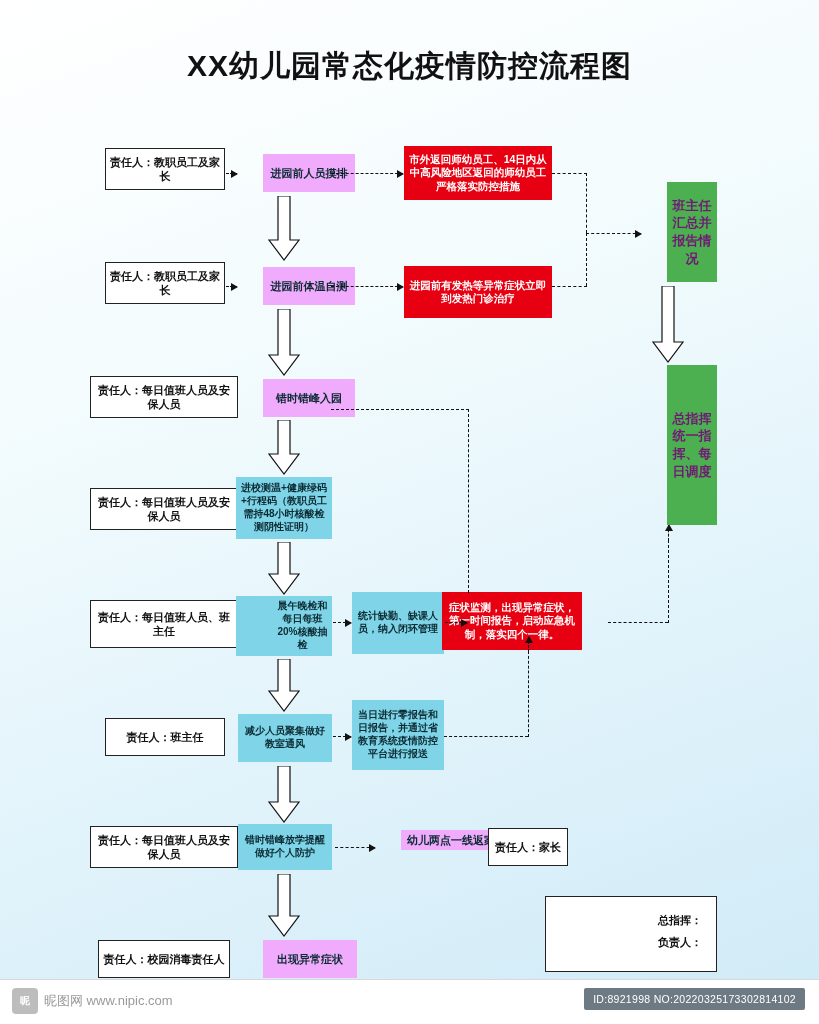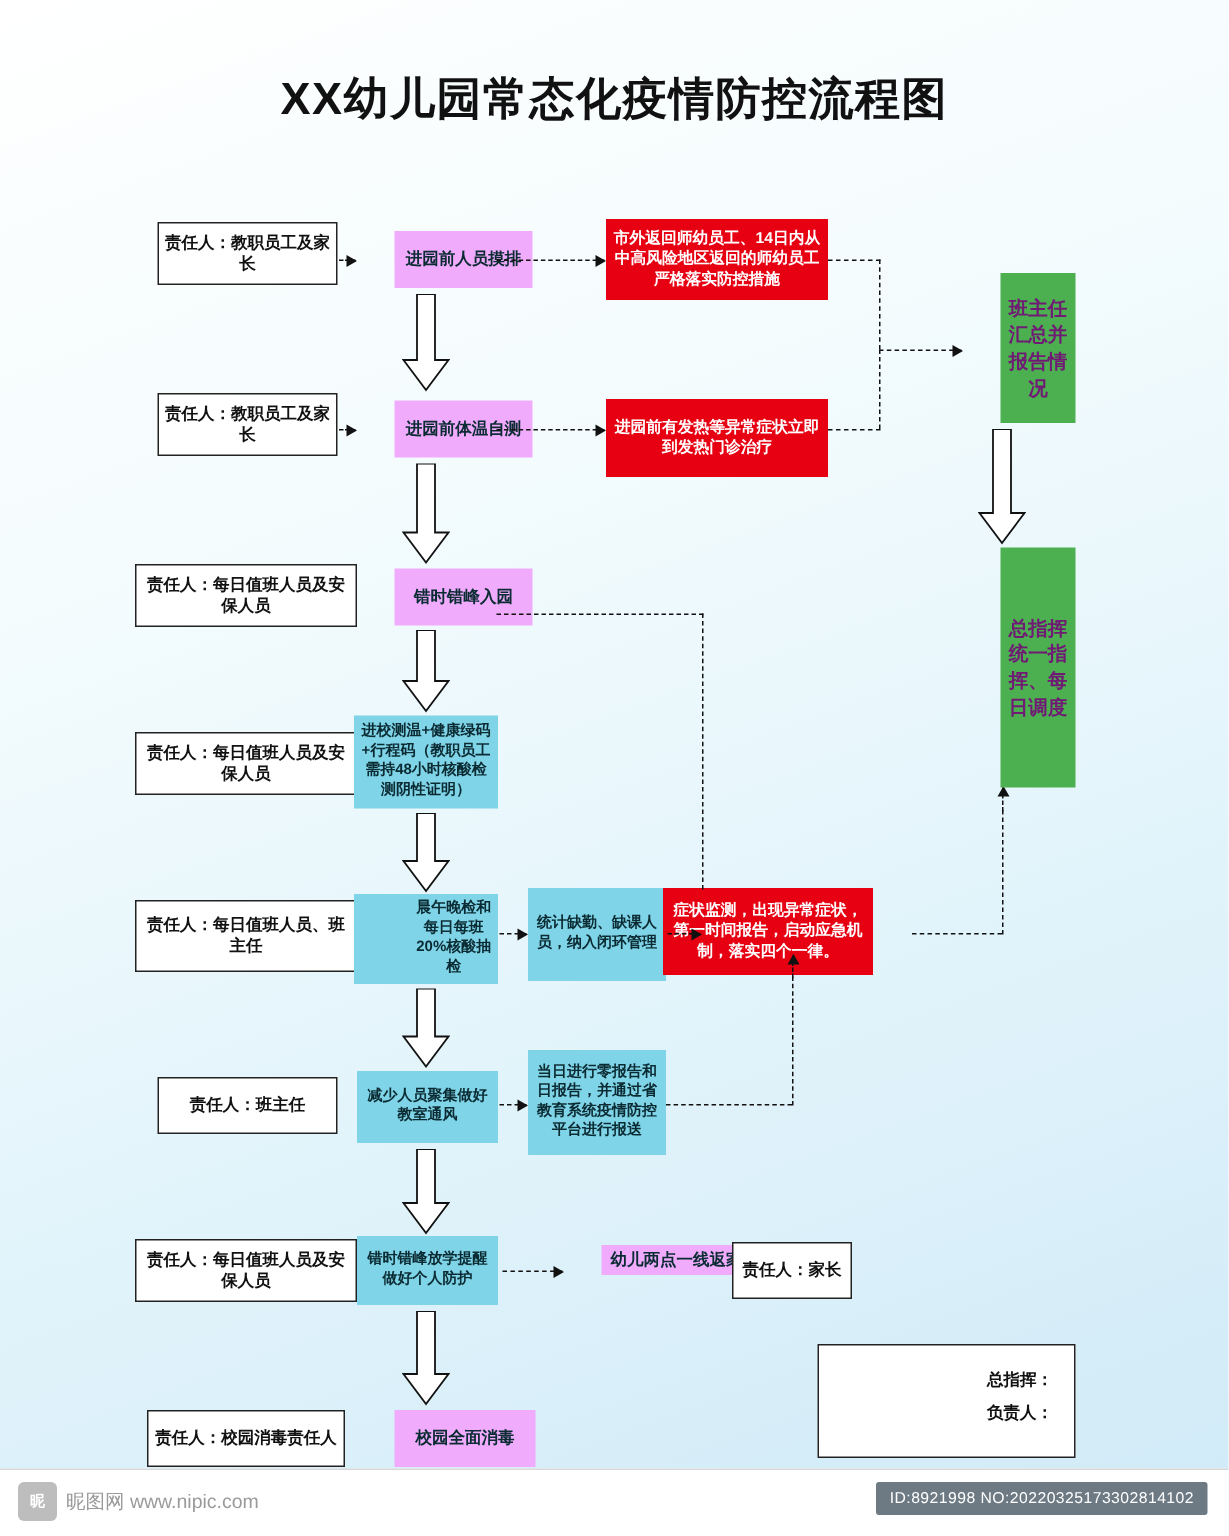--- a/index.html
+++ b/index.html
@@ -164,21 +164,21 @@
 <div class="node blue" style="left:376px;top:830px;width:100px;height:20px;">幼儿两点一线返家</div>
 <div class="node plain" style="left:488px;top:828px;width:80px;height:38px;">责任人：家长</div>
 
 <svg class="blockarrow" style="left:268px;top:766px;" width="32" height="58">
   <polygon points="10,0 22,0 22,36 31,36 16,56 1,36 10,36" fill="#ffffff" stroke="#111" stroke-width="1.2"></polygon>
 </svg>
 
 <div class="harrow" style="left:335px;top:847px;width:40px;"></div>
 
 <div class="node resp" style="left:98px;top:940px;width:132px;height:38px;">责任人：校园消毒责任人</div>
-<div class="node blue" style="left:238px;top:940px;width:94px;height:38px;">校园全面消毒</div>
+<div class="node blue" style="left:238px;top:940px;width:94px;height:38px;">出现异常症状</div>
 
 <svg class="blockarrow" style="left:268px;top:874px;" width="32" height="64">
   <polygon points="10,0 22,0 22,42 31,42 16,62 1,42 10,42" fill="#ffffff" stroke="#111" stroke-width="1.2"></polygon>
 </svg>
 
 <div class="noteBox" style="left:545px;top:896px;width:172px;height:76px;">
   <div>总指挥：</div>
   <div>负责人：</div>
 </div>
 

